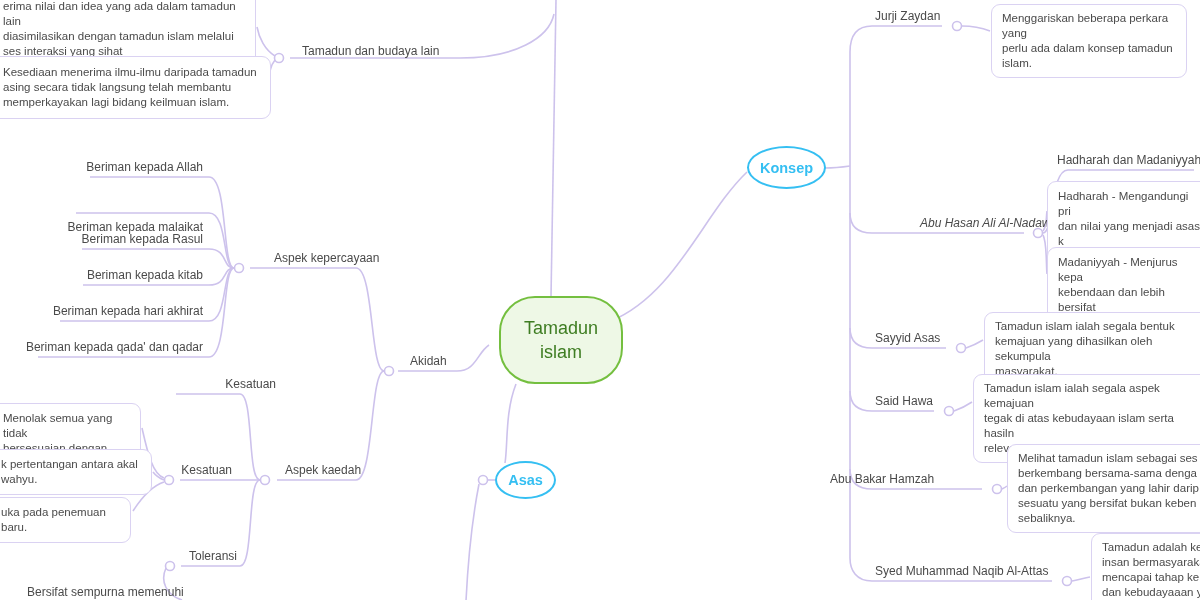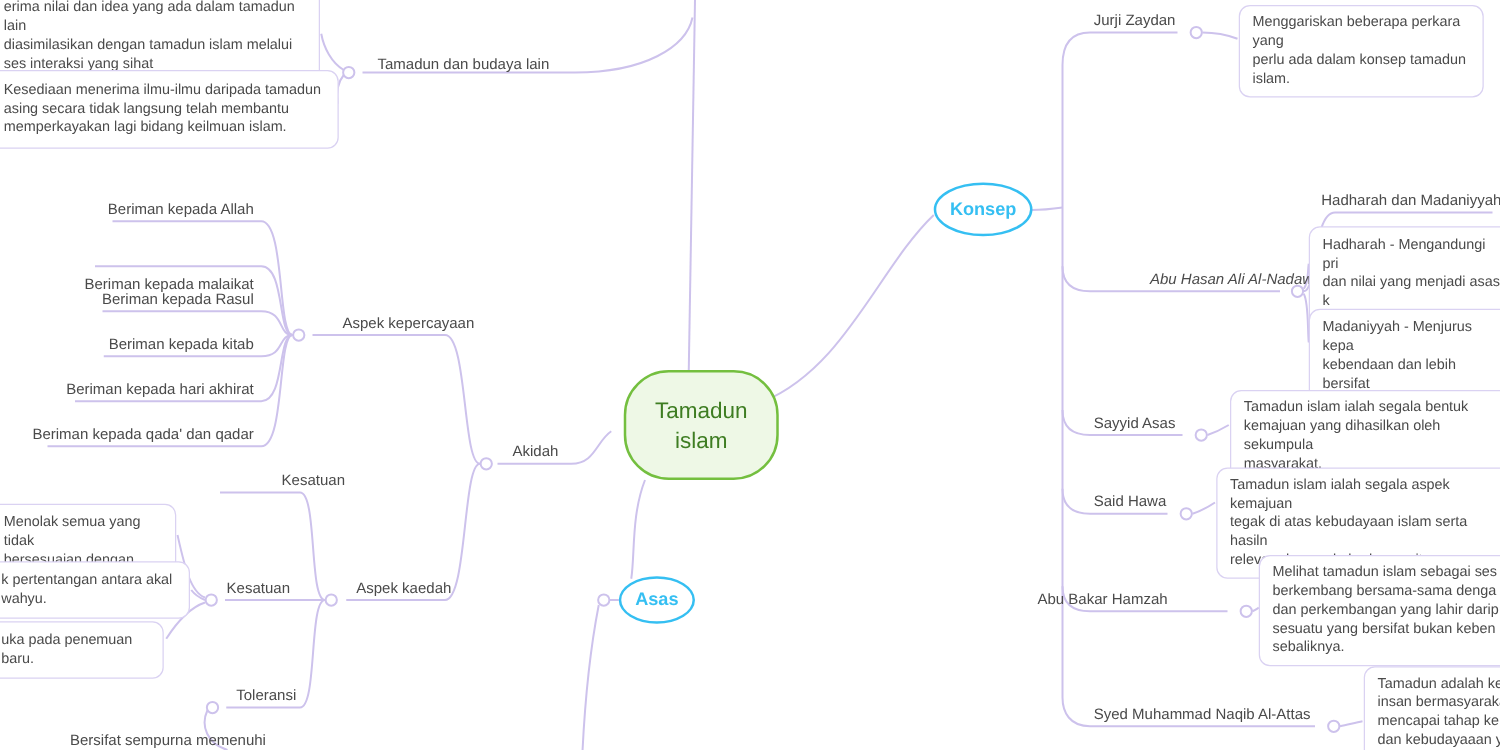--- a/index.html
+++ b/index.html
@@ -130,21 +130,21 @@
 
   <div class="lbl" style="left:285px;top:463px;text-align:center;">Aspek kaedah</div>
   <div class="lbl" style="right:924px;top:377px;">Kesatuan</div>
   <div class="lbl" style="right:968px;top:463px;">Kesatuan</div>
   <div class="lbl" style="right:963px;top:549px;">Toleransi</div>
   <div class="note" style="left:-30px;top:403px;width:171px;padding:7px 8px 7px 32px;">Menolak semua yang tidak
 bersesuaian dengan realiti.</div>
   <div class="note" style="left:-42px;top:449px;width:194px;padding:7px 8px 7px 42px;">k pertentangan antara akal
 wahyu.</div>
   <div class="note" style="left:-36px;top:497px;width:167px;padding:7px 8px 7px 36px;">uka pada penemuan baru.</div>
-  <div class="lbl" style="left:27px;top:585px;margin-left:29px;">Bersifat sempurna memenuhi</div>
+  <div class="lbl" style="left:27px;top:585px;">Bersifat sempurna memenuhi</div>
 
   <div class="lbl" style="left:875px;top:9px;">Jurji Zaydan</div>
   <div class="note" style="left:991px;top:4px;width:196px;padding:6px 10px;">Menggariskan beberapa perkara yang
 perlu ada dalam konsep tamadun
 islam.</div>
 
   <div class="lbl" style="left:920px;top:216px;font-style:italic;">Abu Hasan Ali Al-Nadawi</div>
   <div class="lbl" style="left:1057px;top:153px;">Hadharah dan Madaniyyah</div>
   <div class="note" style="left:1047px;top:181px;width:165px;padding:7px 10px;">Hadharah - Mengandungi pri
 dan nilai yang menjadi asas k

